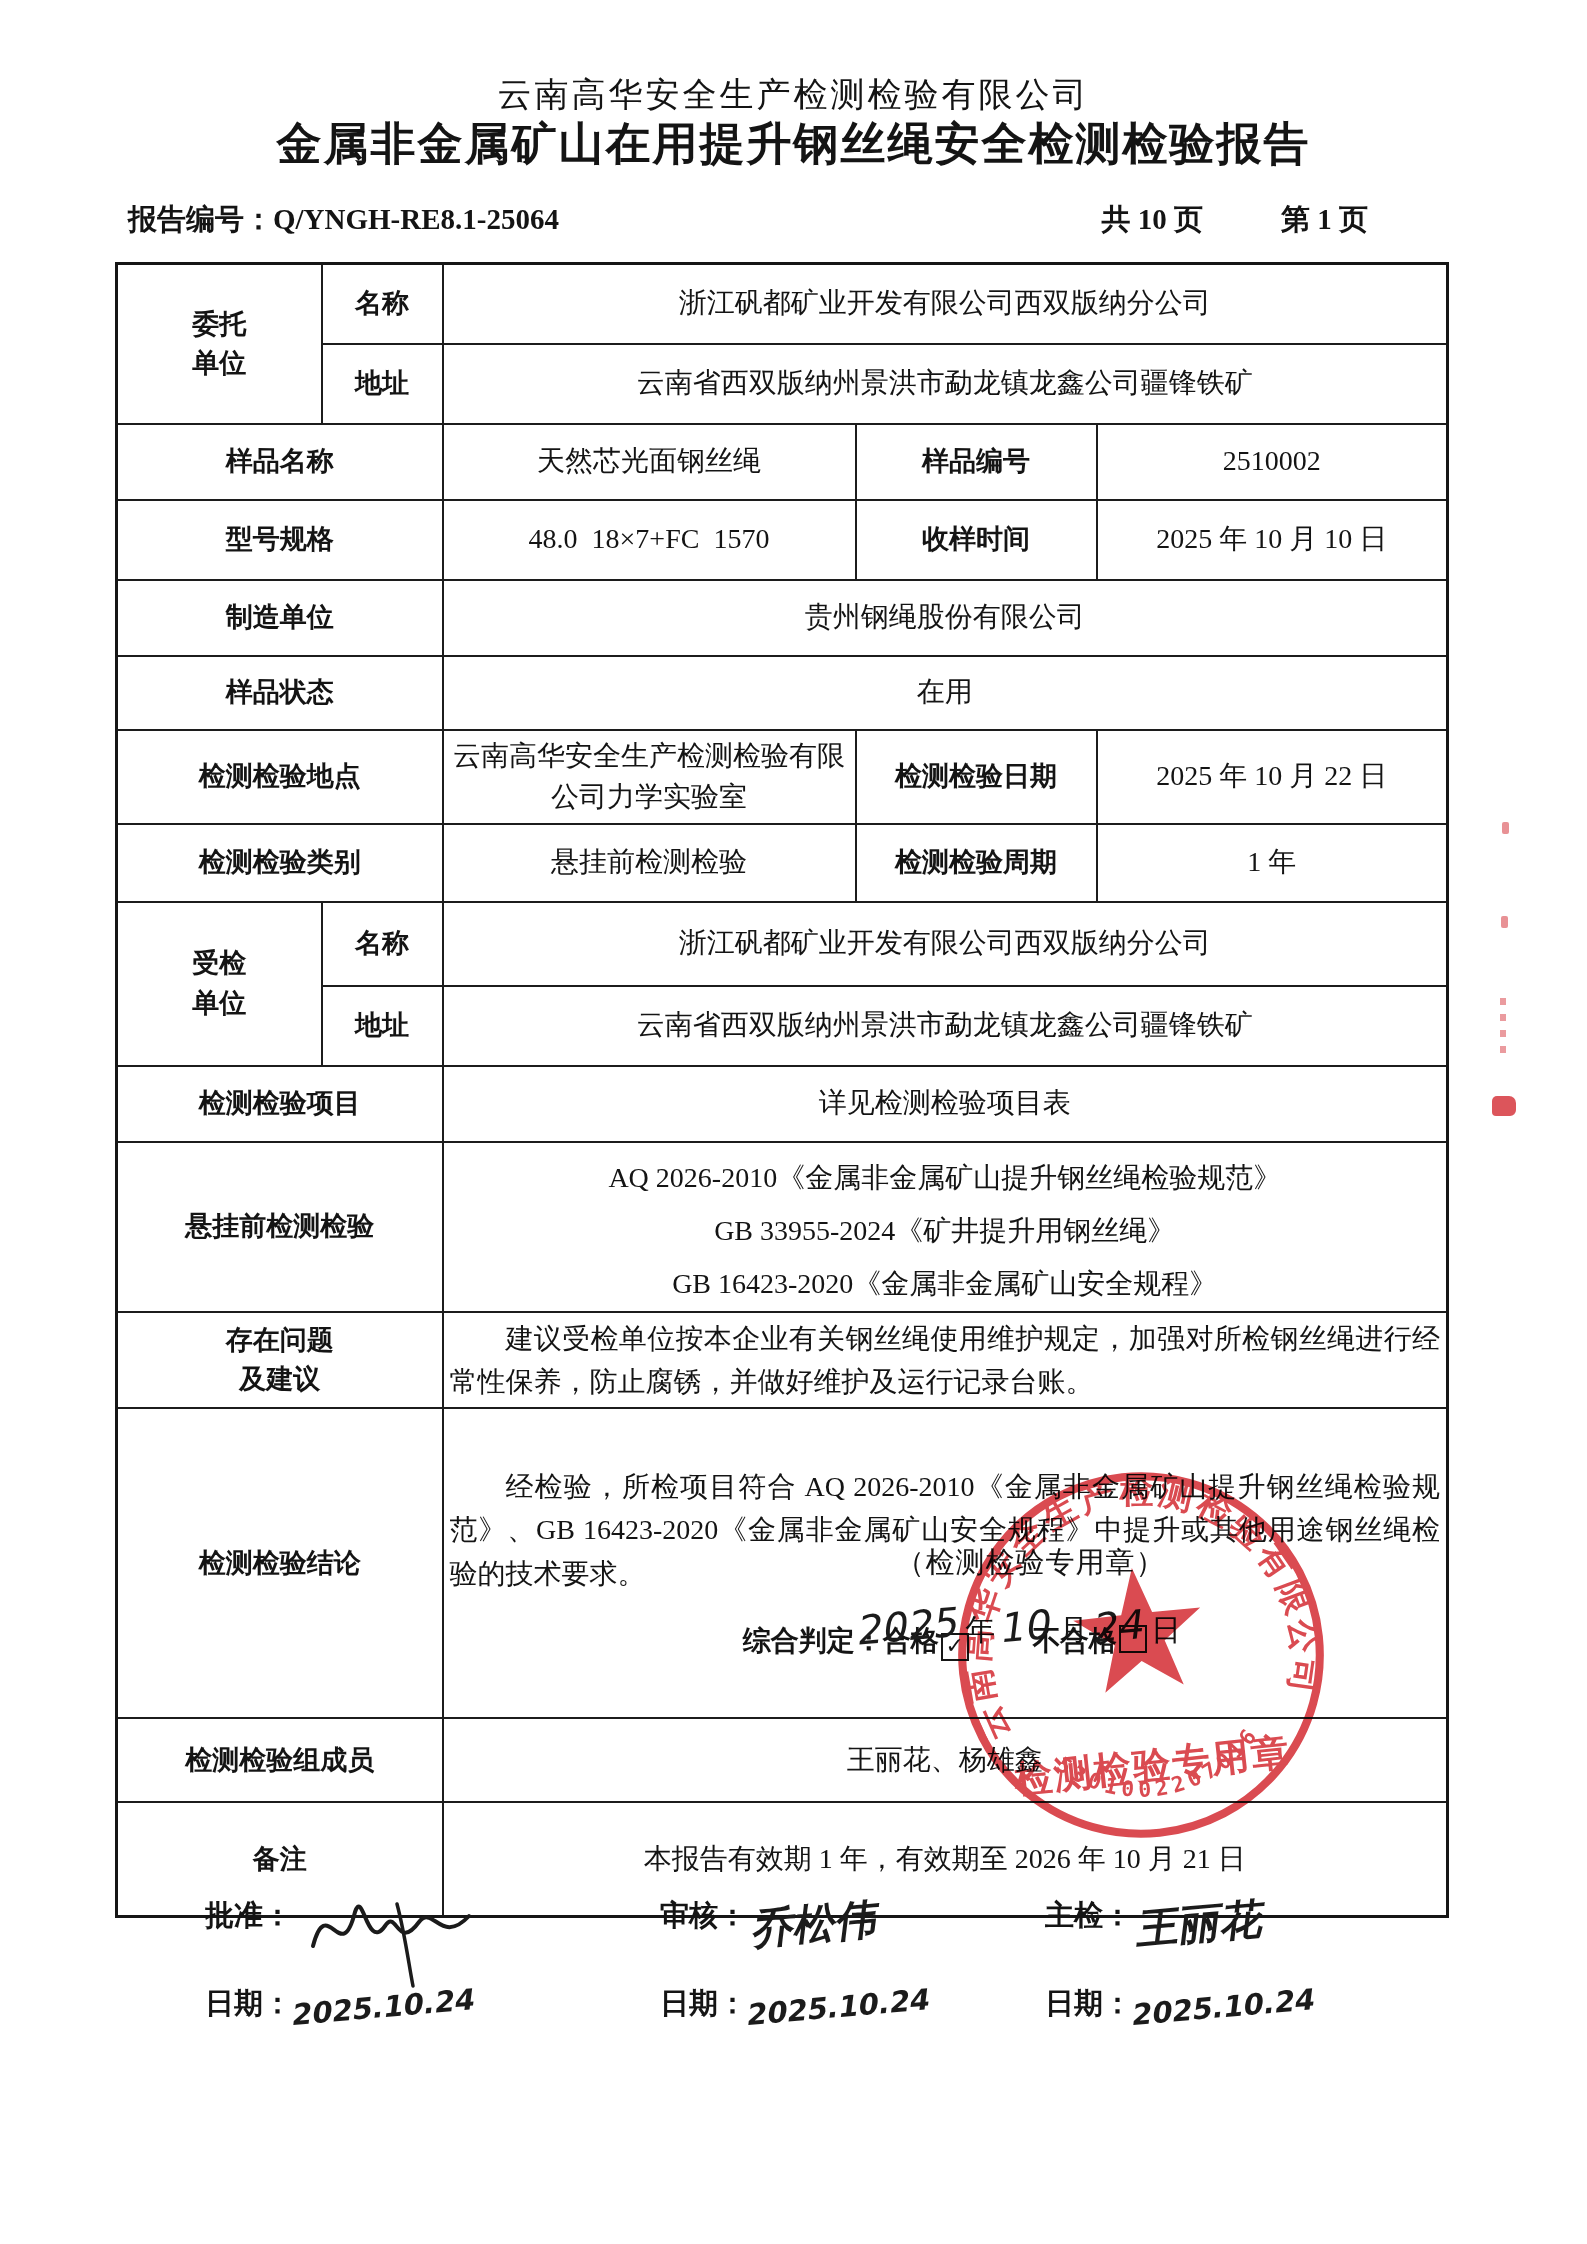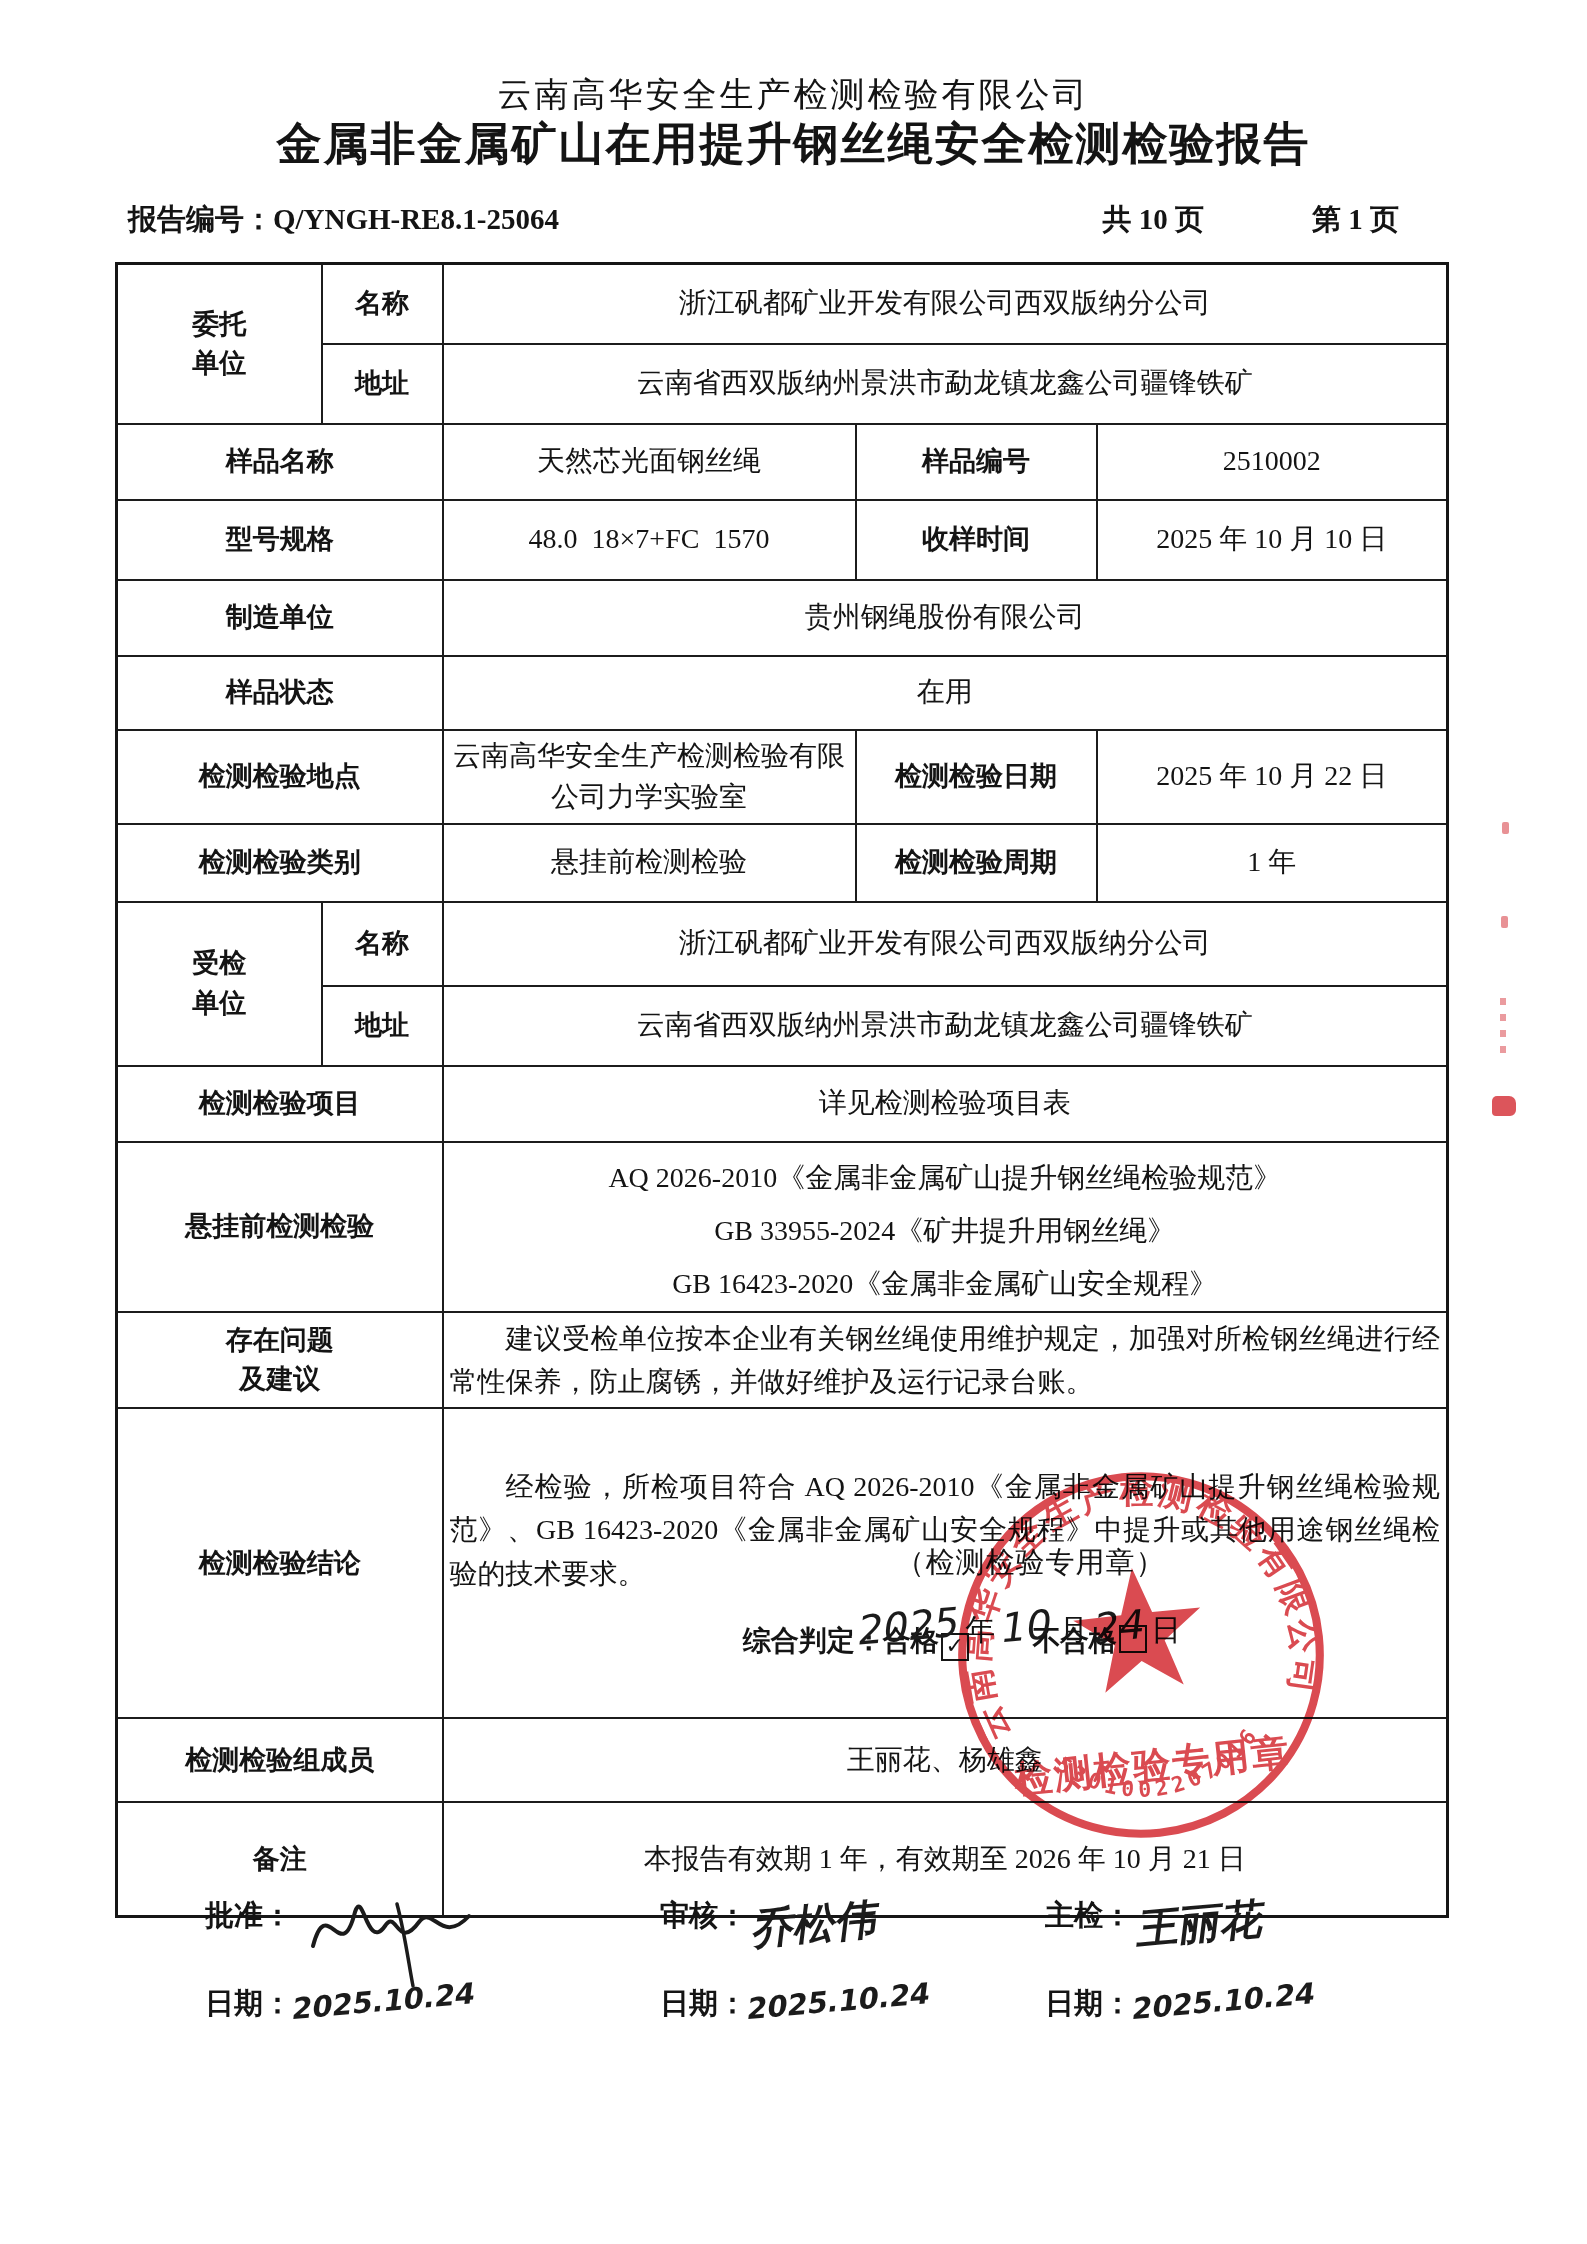--- a/index.html
+++ b/index.html
@@ -15,21 +15,21 @@
   }
   .hdr-title{
     position:absolute;top:114px;left:0;width:100%;text-align:center;
     font-size:45px;font-weight:700;letter-spacing:2px;
   }
   .hdr-meta{
     position:absolute;top:196px;left:128px;right:128px;height:44px;
     display:flex;justify-content:space-between;align-items:flex-end;
     font-size:29px;font-weight:700;
   }
-  .hdr-pages{display:flex;gap:108px;margin-right:60px;}
+  .hdr-pages{display:flex;gap:78px;margin-right:91px;}
   
   table.form{
     position:absolute;left:115px;top:262px;width:1331px;
     border-collapse:collapse;table-layout:fixed;
     font-size:28px;
   }
   table.form{border:3px solid #161616;}
   table.form td{
     border:2px solid #1c1c1c;text-align:center;vertical-align:middle;
     padding:4px 6px;line-height:1.45;overflow:hidden;
@@ -64,21 +64,21 @@
     position:absolute;left:948px;top:1462px;width:386px;height:386px;
     mix-blend-mode:multiply;opacity:0.9;transform:rotate(-6deg);
     pointer-events:none;
   }
   
   .sig-row{position:absolute;left:0;top:1896px;width:100%;height:230px;font-size:29px;font-weight:700;}
   .sig-block{position:absolute;top:0;width:360px;}
   .sig-line{height:72px;display:flex;align-items:flex-start;white-space:nowrap;}
   .sig-line .hand{font-size:42px;margin-left:6px;}
   .sig-name{font-size:46px;}
-  .sig-date-line{margin-top:16px;display:flex;align-items:flex-start;white-space:nowrap;}
+  .sig-date-line{margin-top:16px;display:flex;align-items:flex-end;white-space:nowrap;}
   .sig-scribble{position:absolute;left:96px;top:-14px;}
   
   .artifact{position:absolute;background:#d6373e;}
   .art-dot{width:7px;height:12px;opacity:.55;border-radius:2px;}
   .art-dots{width:6px;height:64px;opacity:.5;background:repeating-linear-gradient(#d6373e 0 7px,transparent 7px 16px);}
   .art-blob{width:24px;height:20px;opacity:.85;border-radius:5px 7px 6px 4px;}
 </style>
 </head>
 <body>
 

